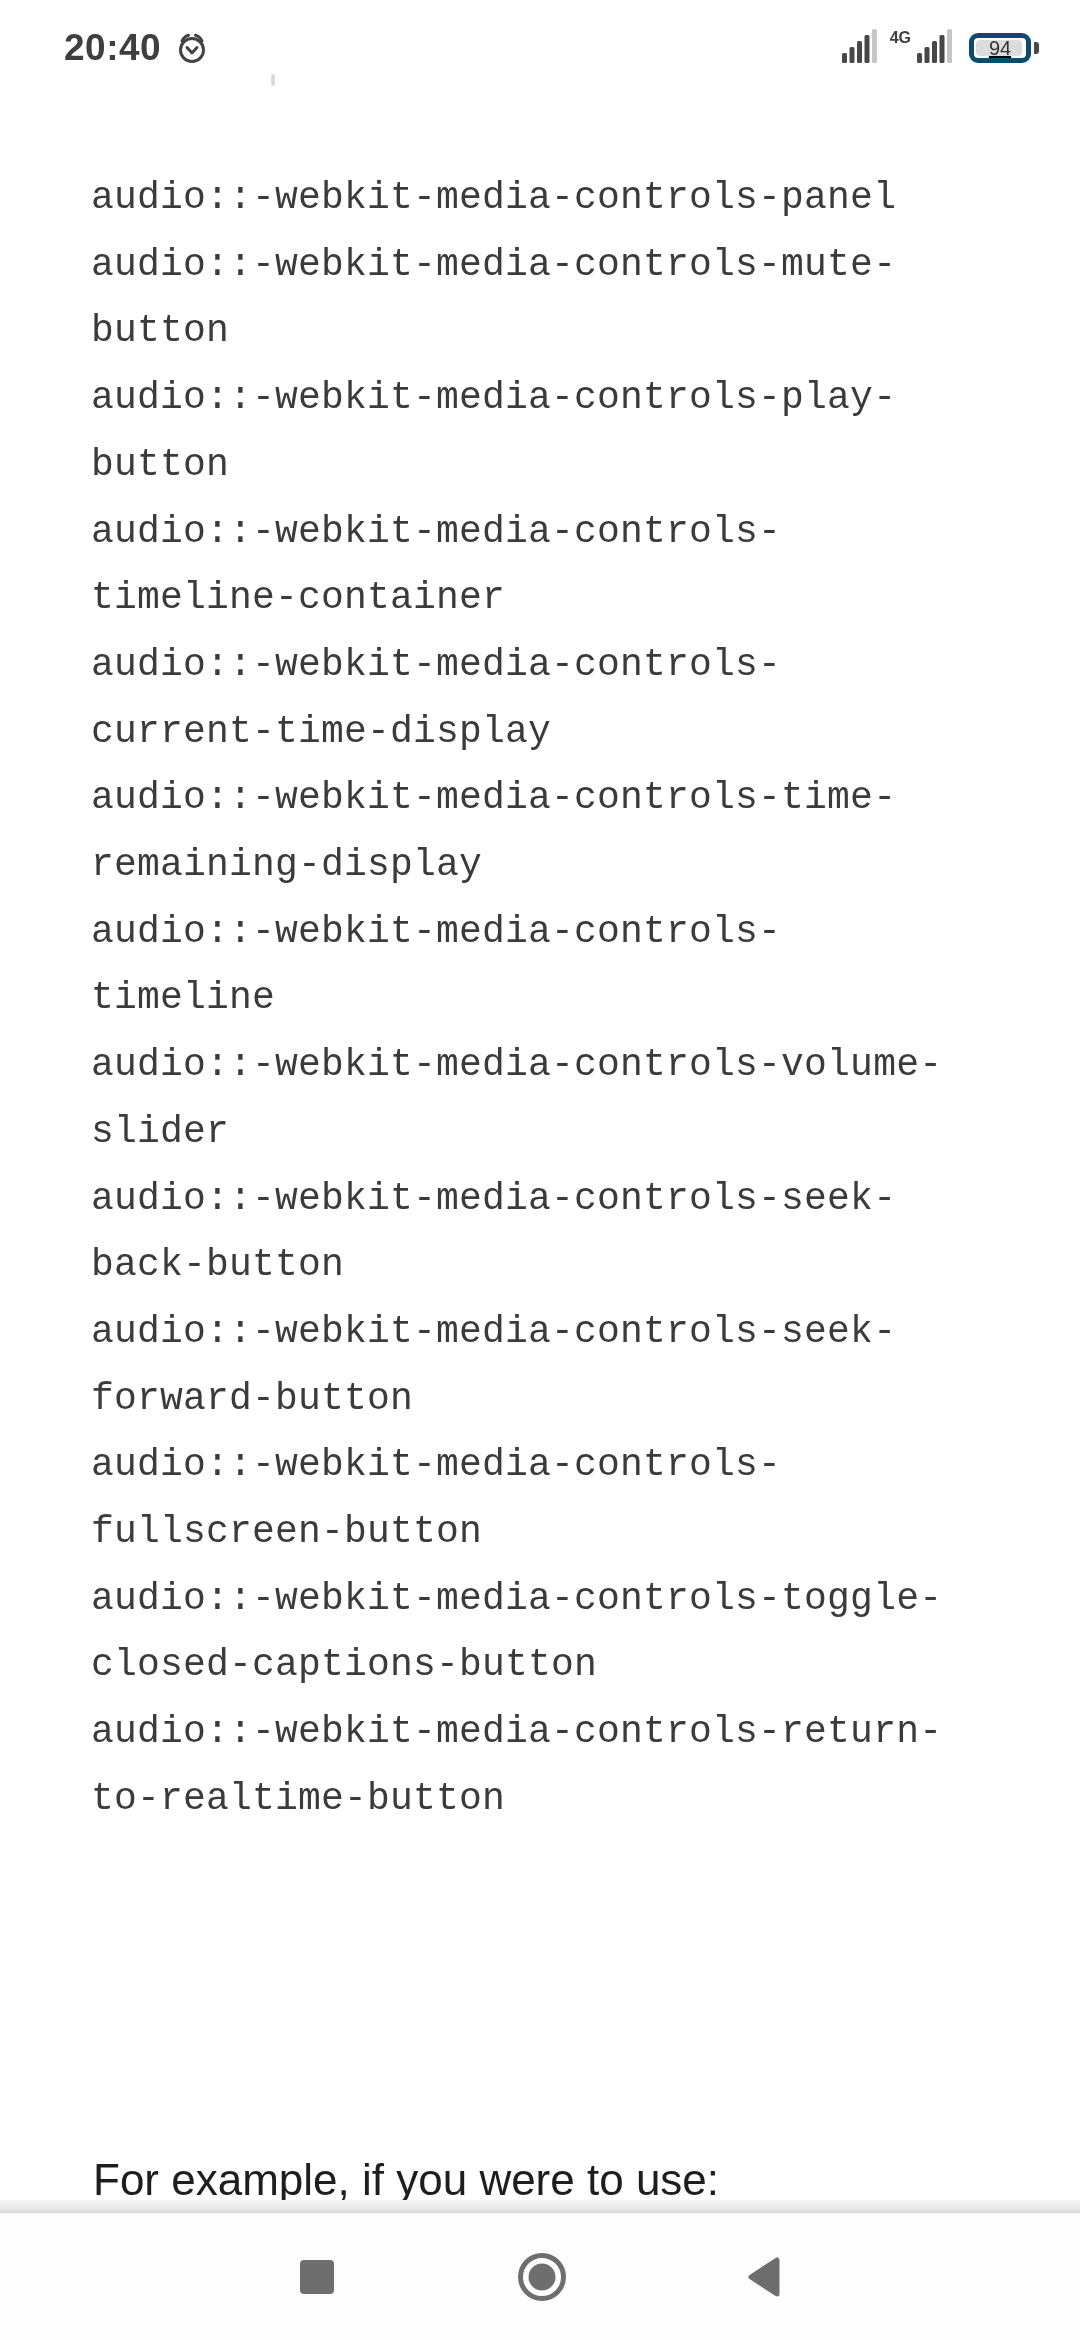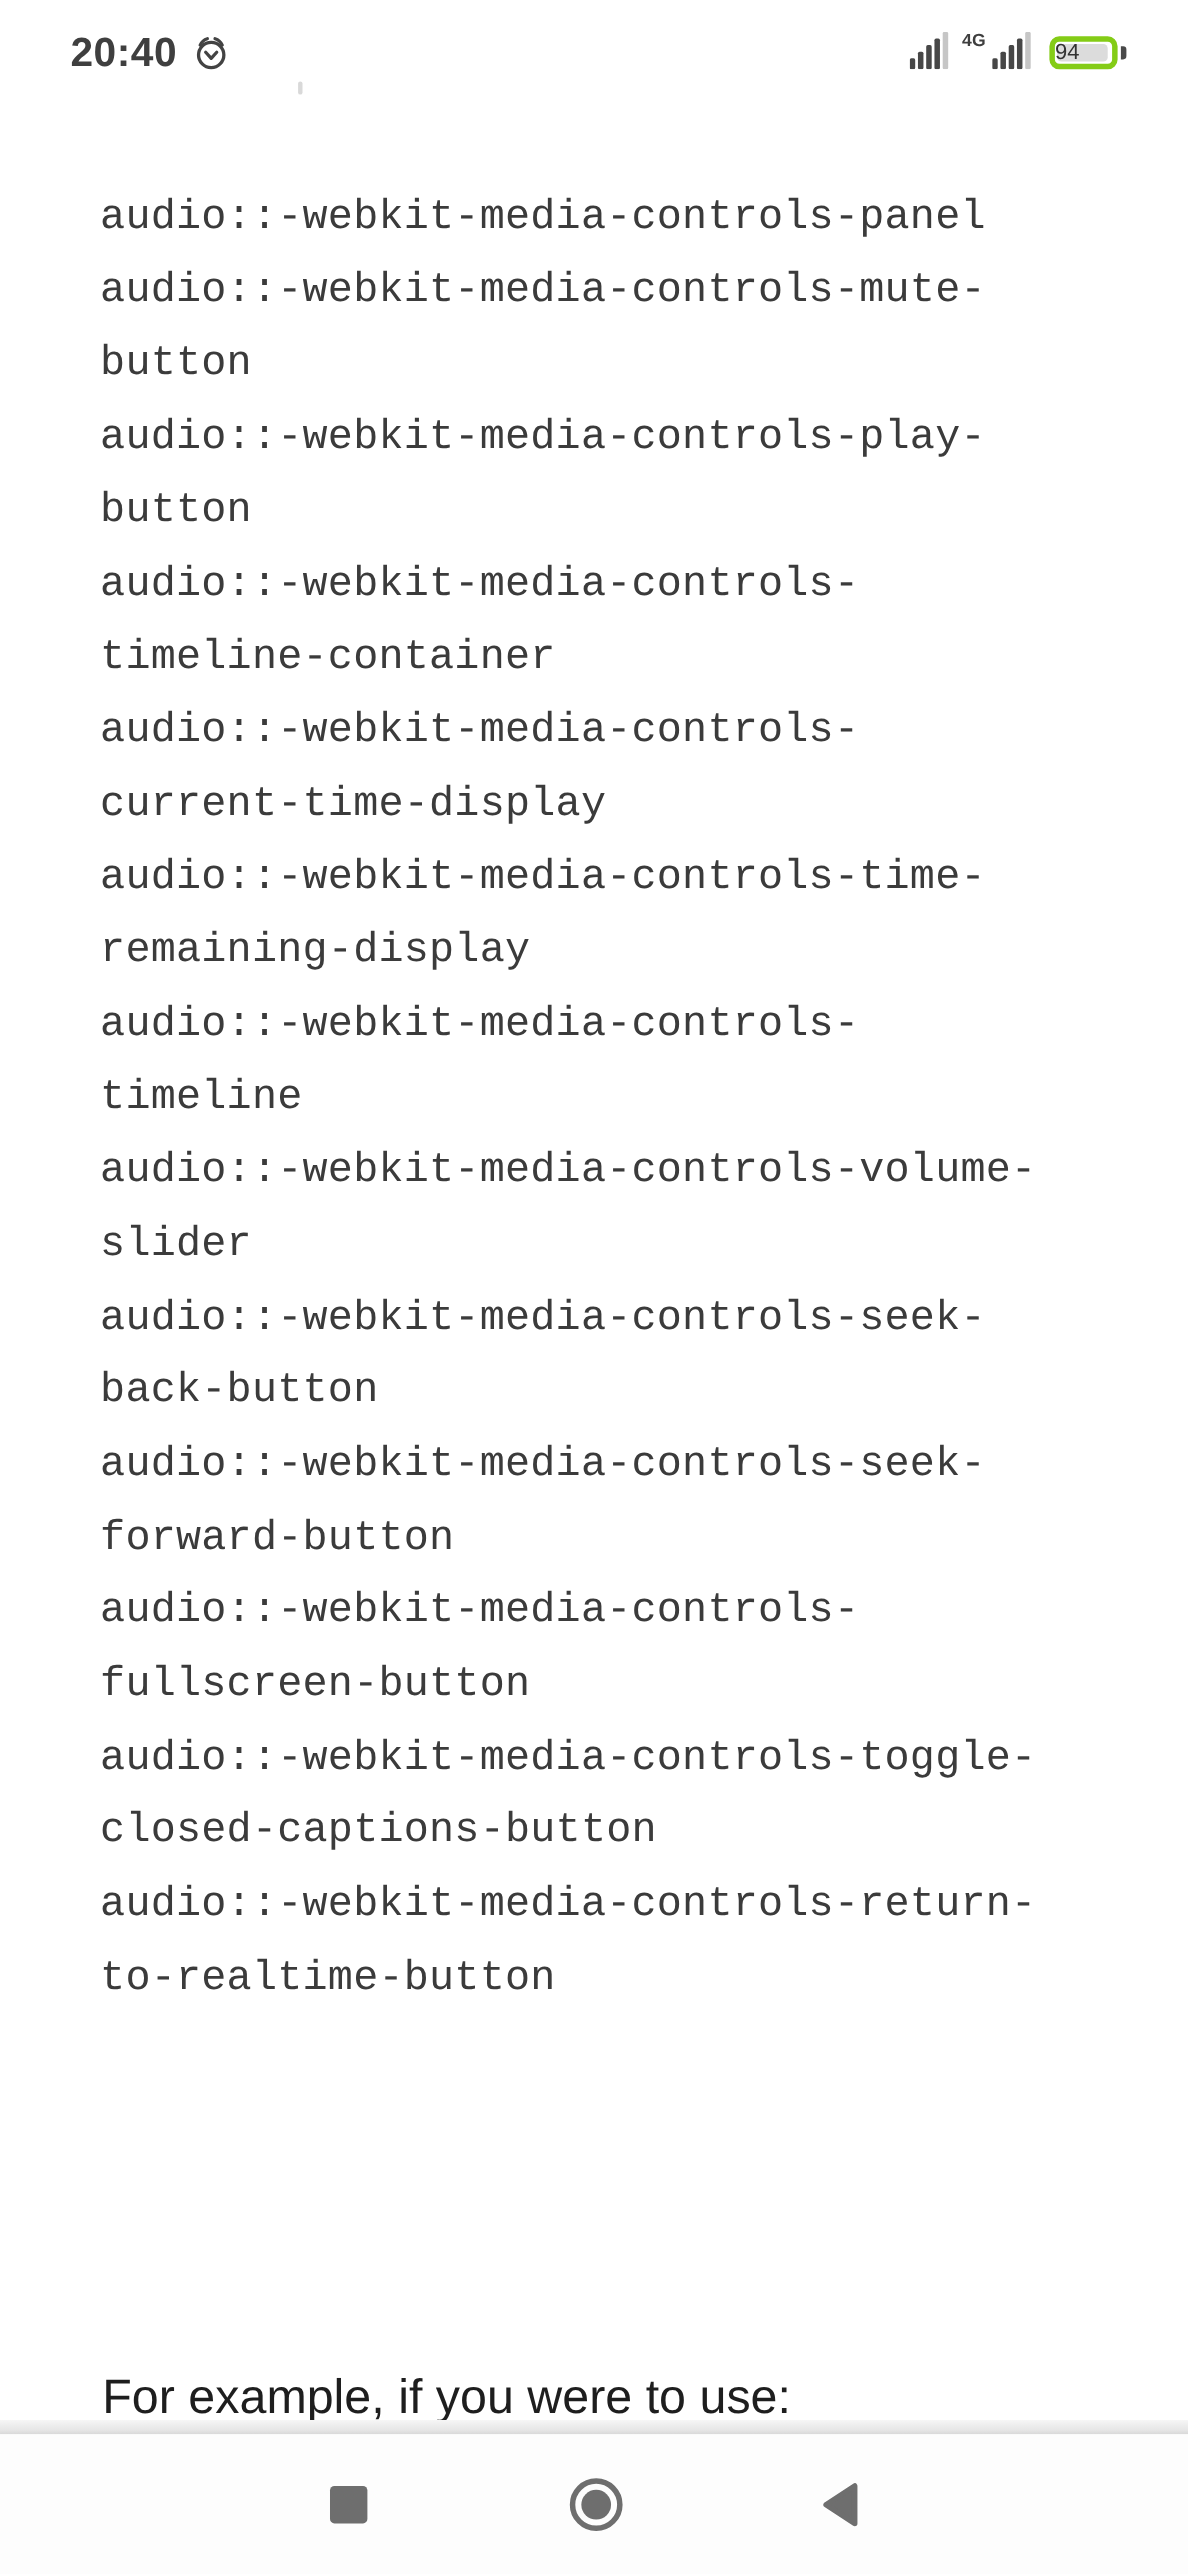--- a/index.html
+++ b/index.html
@@ -6,39 +6,39 @@
   .screen {
     position:relative; width:1080px; height:2340px;
     background:#ffffff; overflow:hidden;
     font-family:"Liberation Sans", sans-serif;
   }
 
   
   .status-bar {
     position:absolute; top:0; left:0; width:1080px; height:96px;
     display:flex; align-items:center;
-    padding:0 56px 0 64px; box-sizing:border-box;
+    padding:0 41px 0 64px; box-sizing:border-box;
     background:#ffffff;
   }
   .sb-time {
     font-size:37px; font-weight:bold; color:#3f3f3f; letter-spacing:0.5px;
   }
   .sb-alarm { margin-left:14px; display:flex; align-items:center; }
   .sb-spacer { flex:1; }
   .sb-right { display:flex; align-items:center; gap:12px; }
   .net-col {
     display:flex; flex-direction:column; align-items:center;
     justify-content:space-between; height:36px; margin-right:-6px;gap:48px;
   }
   .net-type { font-size:16px; font-weight:bold; color:#3f3f3f; line-height:16px; }
   .battery {
     position:relative; width:52px; height:20px;
-    border:5px solid #84cc16; border-radius:9px;
+    border:5px solid #0c4a6e; border-radius:9px;
     margin-left:4px; margin-right:8px;
-    display:flex; align-items:center; justify-content:flex-start;
+    display:flex; align-items:center; justify-content:center;text-decoration:underline;
   }
   .battery-fill {
     position:absolute; left:2px; top:2px; bottom:2px; width:46px;
     background:#dcdcdc; border-radius:4px;
   }
   .battery-num {
     position:relative; font-size:20px; color:#333333; font-weight:400;
     z-index:1;
   }
   .battery::after {

